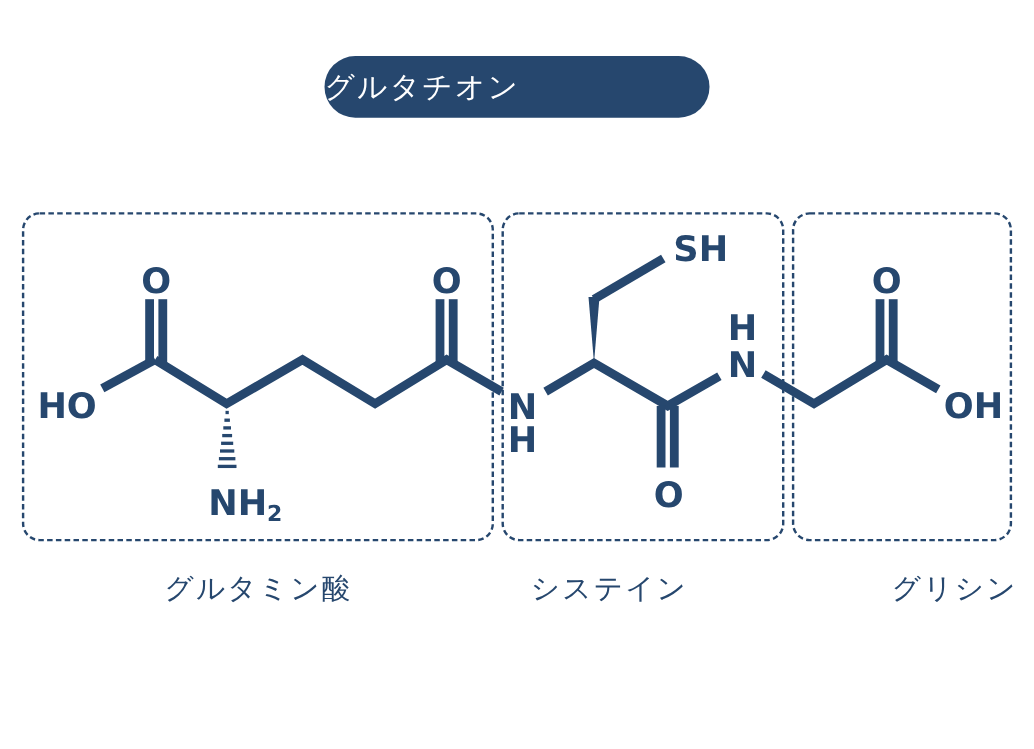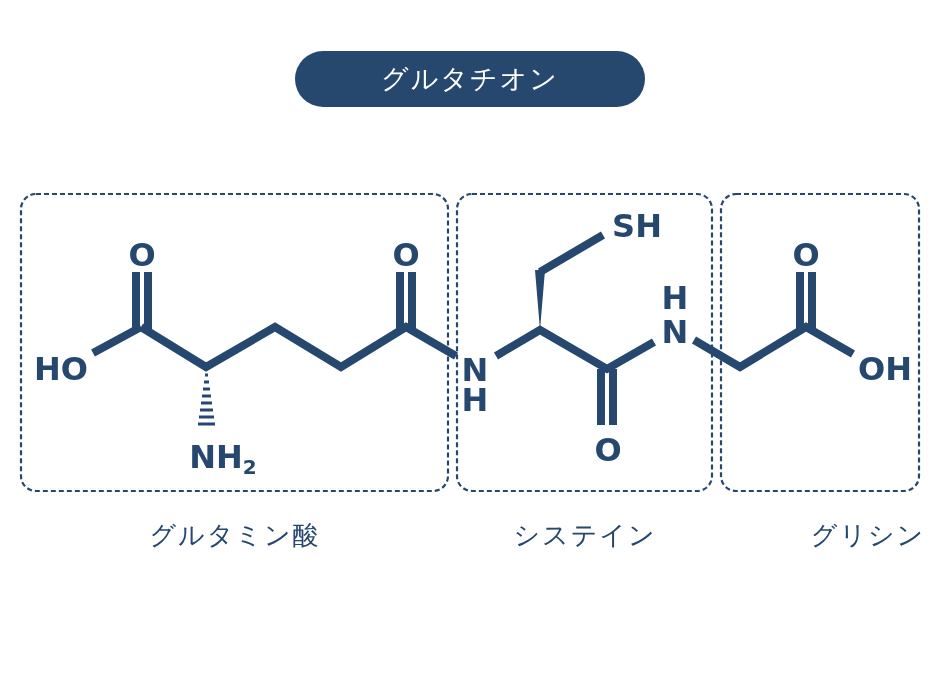--- a/index.html
+++ b/index.html
@@ -1,21 +1,21 @@
 <!DOCTYPE html>
 <html><head>
 <meta charset="utf-8">
 <style>
   html, body { margin:0; padding:0; background:#ffffff; }
   body { width:940px; height:681px; position:relative; overflow:hidden;
          font-family:"DejaVu Sans", sans-serif; }
   .title-pill {
     position:absolute; left:295px; top:51px; width:350px; height:56px;
     background:#26476e; border-radius:28px; color:#fff;
-    display:flex; align-items:center; justify-content:center;
+    display:flex; align-items:center; 
     font-size:27px; letter-spacing:2px;
   }
   svg.mol { position:absolute; left:0; top:0; }
   .label {
     position:absolute; top:518px; color:#26476e; font-size:26px;
     letter-spacing:2px; white-space:nowrap; transform:translateX(-50%);
   }
 </style>
 </head>
 <body>
@@ -74,14 +74,14 @@
     <text x="637" y="237">SH</text>
     <text x="608" y="461">O</text>
     <text x="675" y="309">H</text>
     <text x="675" y="343">N</text>
     <text x="806" y="266">O</text>
     <text x="885" y="380">OH</text>
   </g>
 </svg>
 
 <div class="label" style="left:235px">グルタミン酸</div>
-<div class="label" style="left:585px">システイン</div>
+<div class="label" style="left:554px">システイン</div>
 <div class="label" style="left:868px">グリシン</div>
 
 </body></html>

